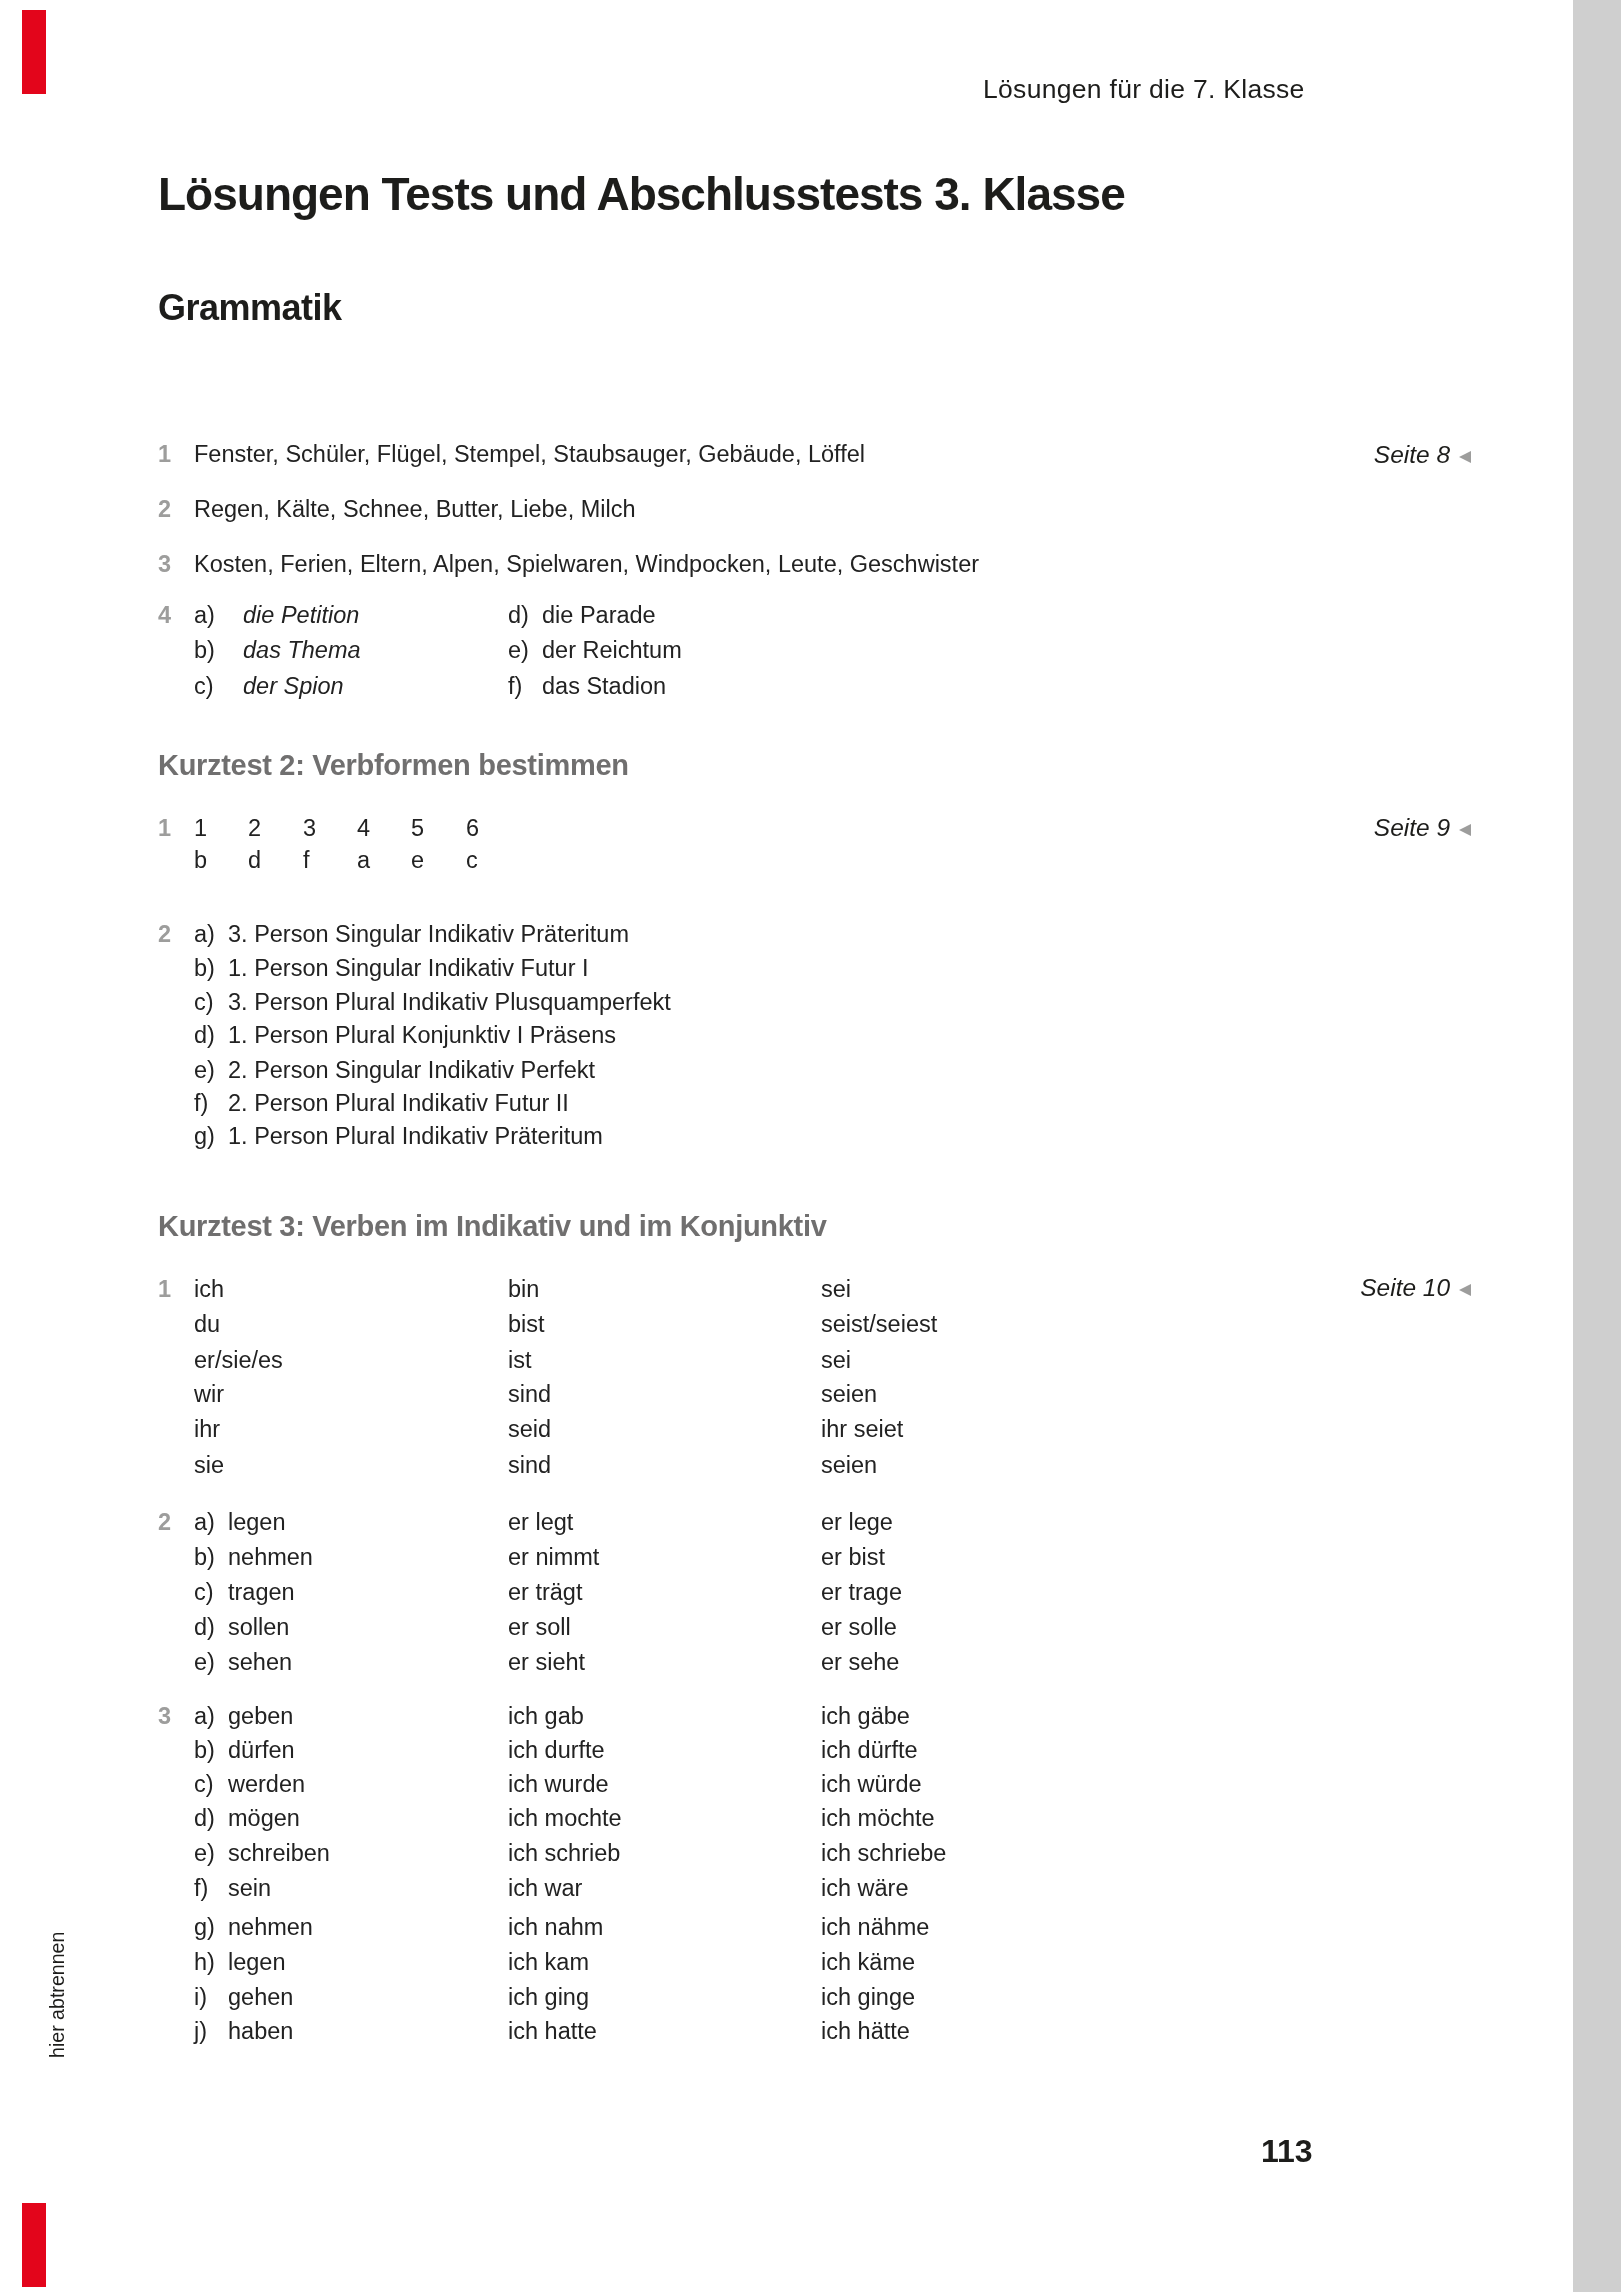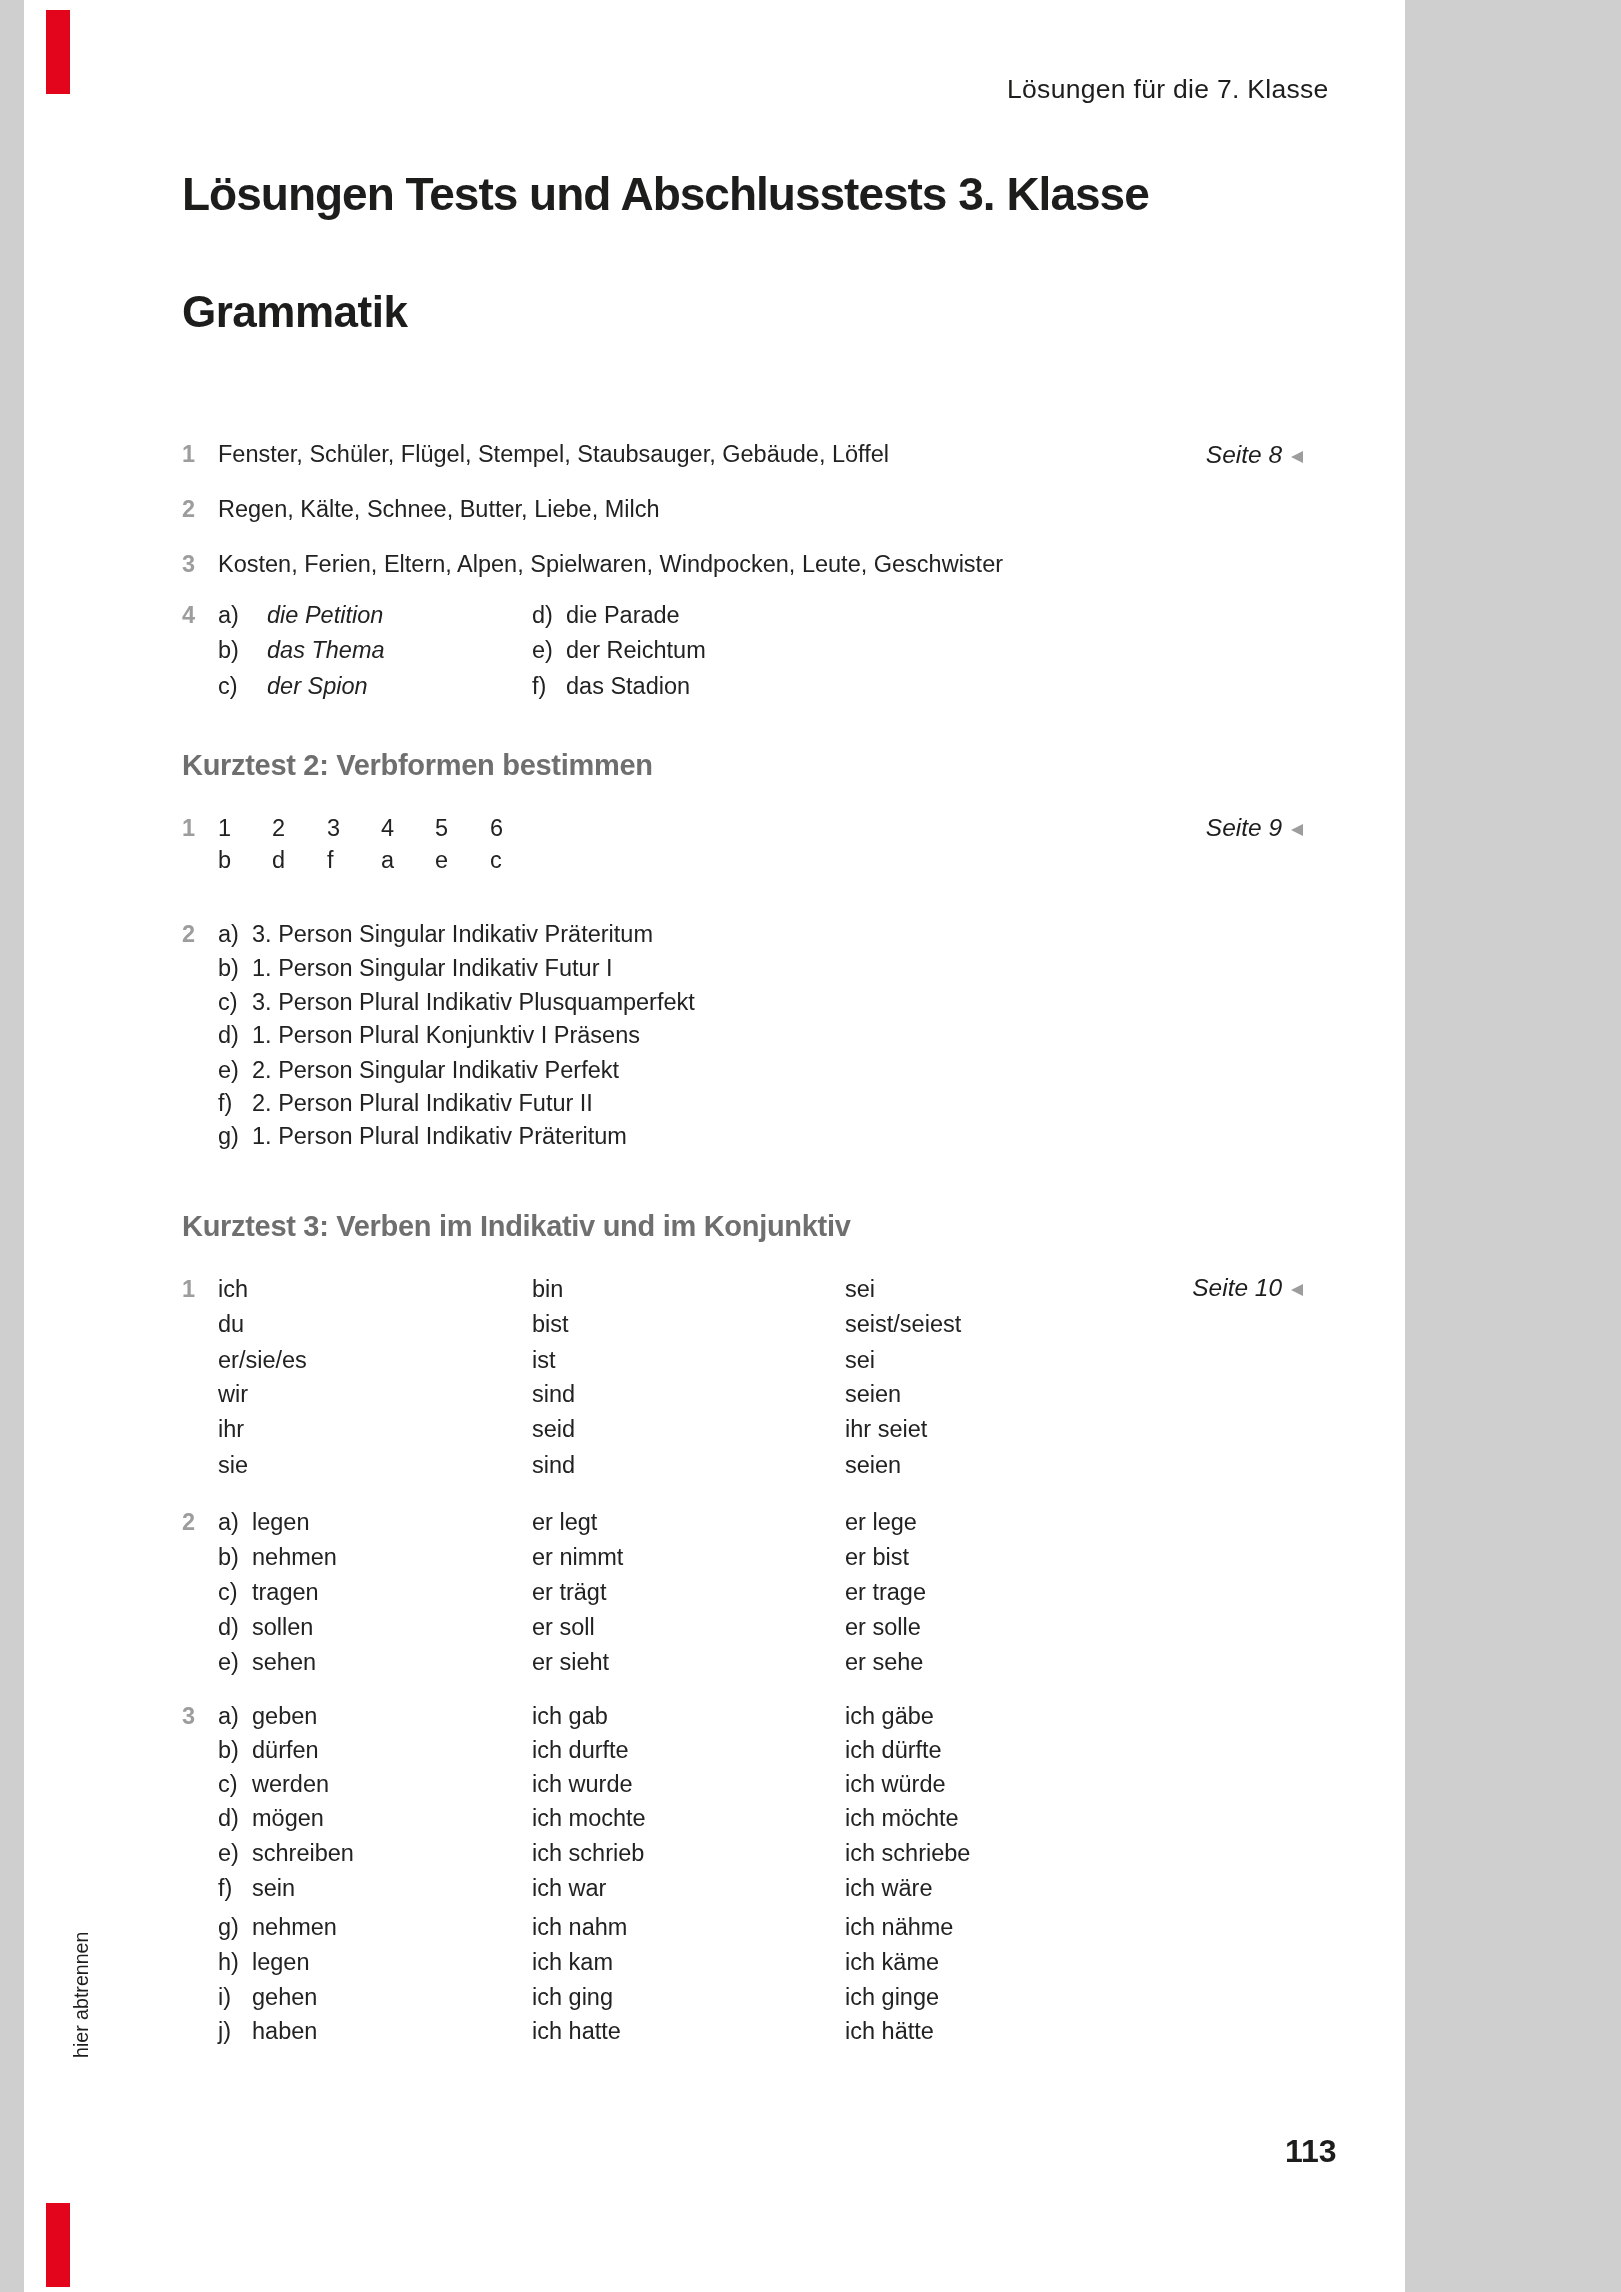--- a/index.html
+++ b/index.html
@@ -1,23 +1,23 @@
 <!DOCTYPE html>
 <html><head>
 <meta charset="utf-8">
 <style>
   html,body{margin:0;padding:0;background:#cfcfcf;}
-  .page{position:relative;width:1381px;height:2293px;background:#ffffff;
-        font-family:"Liberation Sans","DejaVu Sans",sans-serif;color:#1d1d1b;overflow:hidden;margin-left:24px;}
+  .page{position:relative;width:1573px;height:2293px;background:#ffffff;
+        font-family:"Liberation Sans","DejaVu Sans",sans-serif;color:#1d1d1b;overflow:hidden;}
   .trim-mark{position:absolute;left:21.6px;width:24.5px;height:84px;background:#e3051b;}
   .trim-top{top:9.8px;}
   .trim-bottom{top:2203px;}
   .running-head{position:absolute;left:983px;top:74px;font-size:26.5px;letter-spacing:0.3px;white-space:nowrap;}
   .doc-title{position:absolute;left:158px;top:167px;font-size:46px;font-weight:bold;letter-spacing:-1px;white-space:nowrap;}
-  .doc-subtitle{position:absolute;left:158px;top:287px;font-size:44px;font-weight:bold;letter-spacing:-0.5px;}
+  .doc-subtitle{position:absolute;left:158px;top:287px;font-size:36px;font-weight:bold;letter-spacing:-0.5px;}
   .sec-heading{position:absolute;left:158px;font-size:29px;font-weight:bold;color:#706f6f;letter-spacing:-0.3px;white-space:nowrap;}
   .row{position:absolute;left:0;width:1621px;height:33px;font-size:23.5px;color:#222222;}
   .row span{position:absolute;top:0;line-height:1.15;white-space:nowrap;}
   .num{left:158px;font-weight:bold;color:#9d9d9c;}
   .c1{left:194px;}   
   .c1t{left:243px;font-style:italic;}  
   .ct{left:228px;}   
   .c2{left:508px;}   
   .c2t{left:542px;}  
   .c3{left:821px;text-align:right;}   

